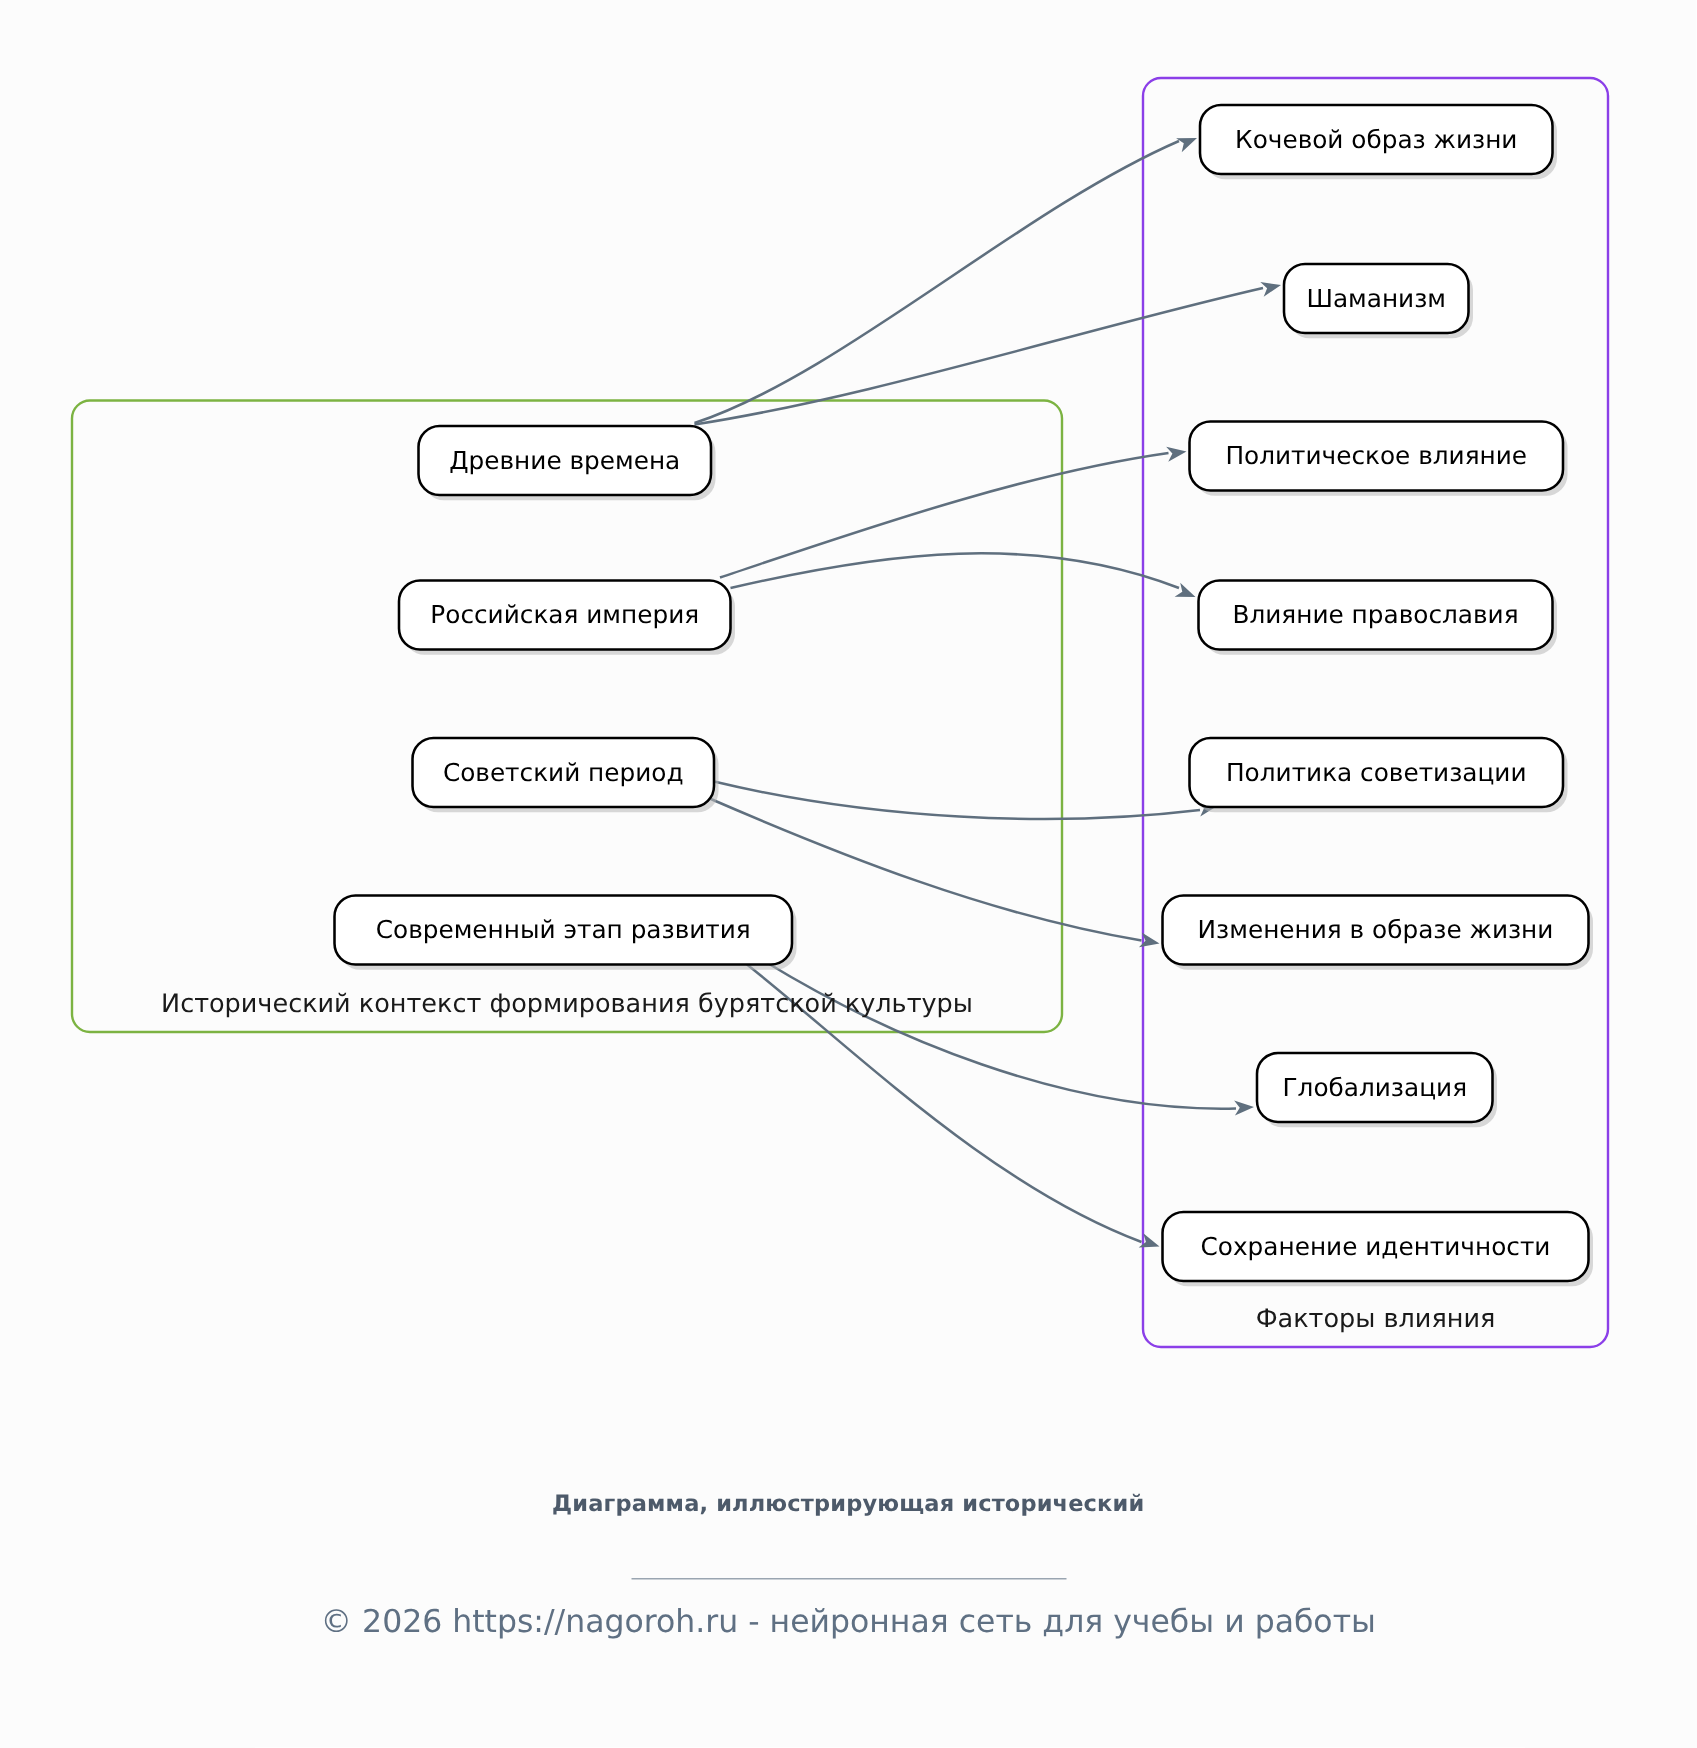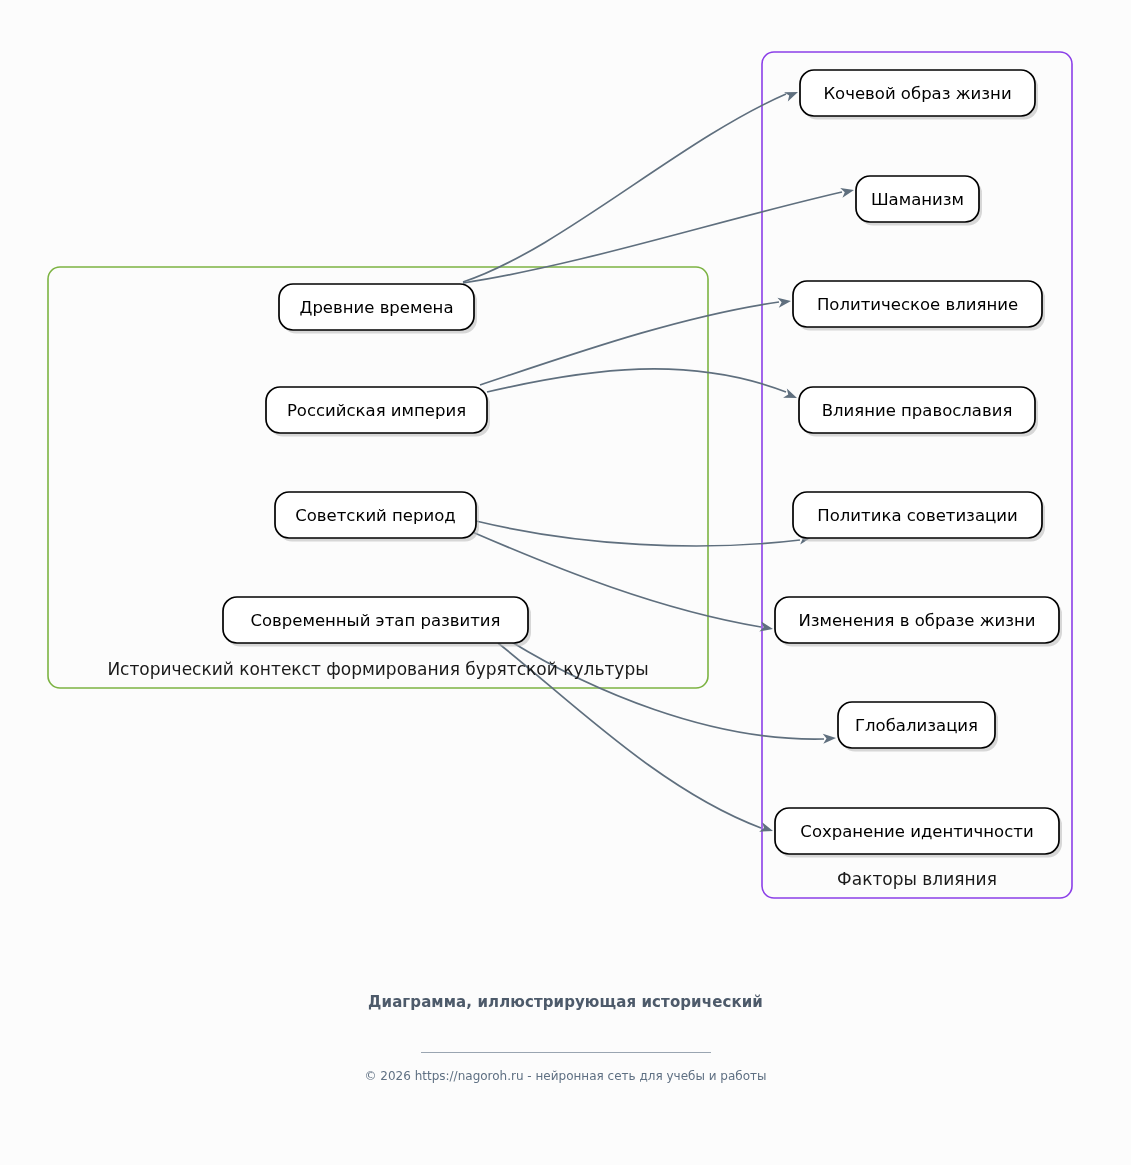--- a/index.html
+++ b/index.html
@@ -80,21 +80,21 @@
     left: 50%;
     transform: translateX(-50%);
     top: 1052px;
     width: 290px;
     height: 1px;
     background: #9aa5b1;
   }
   .footer-copy {
     top: 1069px;
     font-family: "DejaVu Sans", sans-serif;
-    font-size: 12px;
+    font-size: 21px;
     color: #5f7083;
   }
 </style>
 </head>
 <body>
 
 <div id="canvas">
 
   <svg id="graph-svg" viewBox="0 0 1131 1165" xmlns="http://www.w3.org/2000/svg">
     <g id="clusters-layer">

